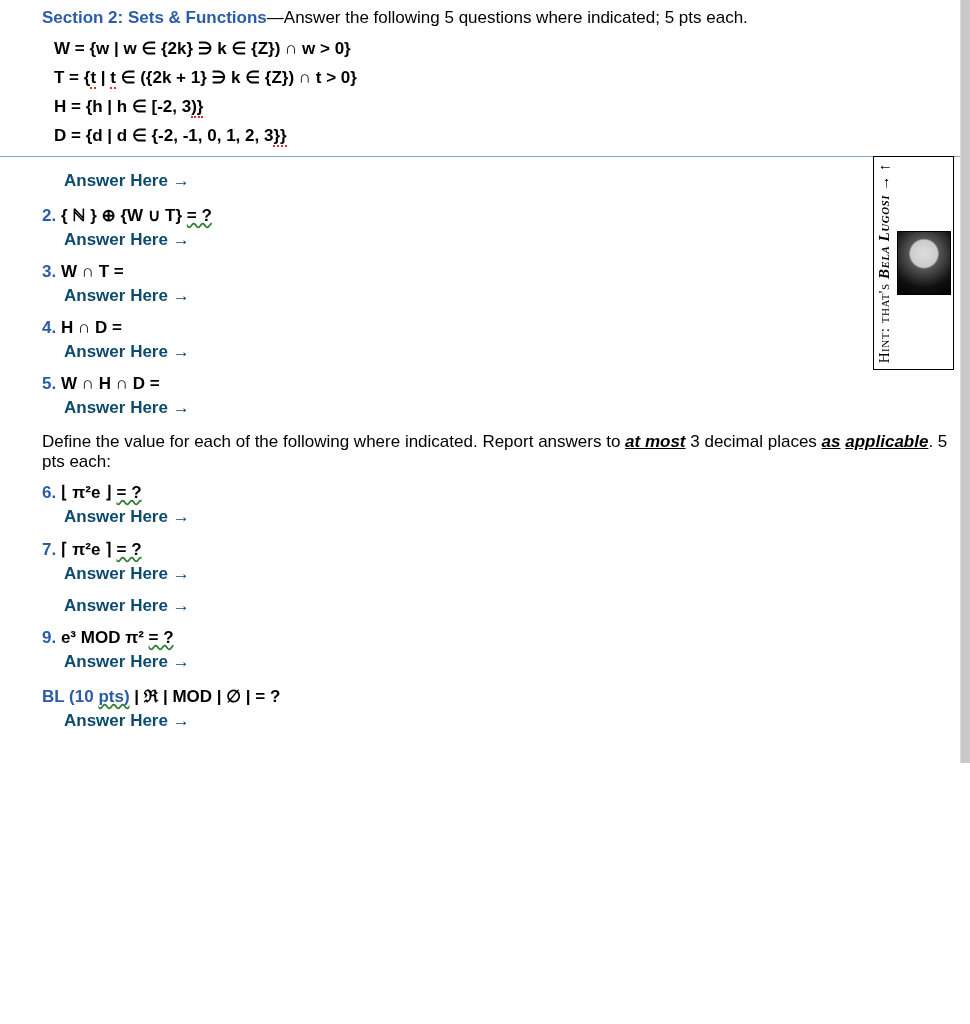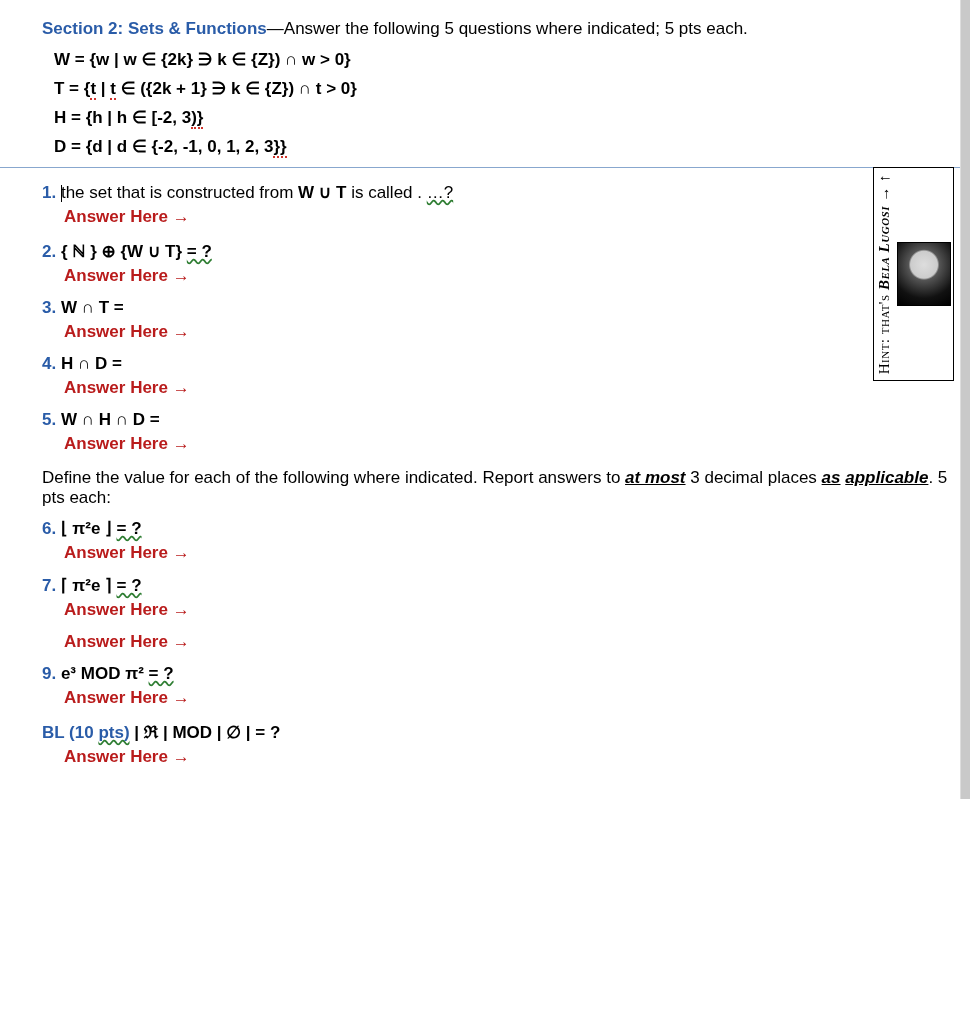--- a/index.html
+++ b/index.html
@@ -8,21 +8,20 @@
     font-family: "Comic Sans MS", "Comic Sans", cursive, sans-serif;
     font-size: 17px;
     color: #000;
     width: 970px;
     background: #fff;
     position: relative;
   }
   .page {
     padding: 8px 20px 20px 42px;
     position: relative;
-    margin-top: 11px;
   }
   .section-header {
     margin-bottom: 10px;
   }
   .section-title {
     color: #2a5ca8;
     font-weight: bold;
   }
   .section-subtitle {
     color: #000;
@@ -45,21 +44,21 @@
   }
   .q-list { }
   .q-line {
     margin: 10px 0 4px 0;
   }
   .q-num {
     color: #2a5ca8;
     font-weight: bold;
   }
   .answer-here {
-    color: #b91c1c;
+    color: #0c4a6e;
     font-weight: bold;
     margin: 4px 0 12px 22px;
   }
   .instr {
     margin: 14px 0 10px 0;
   }
   .u { text-decoration: underline; font-style: italic; }
   .squig {
     text-decoration: underline wavy #2e7d32;
     text-decoration-skip-ink: none;
@@ -144,23 +143,20 @@
     </div>
     <div class="def-line bold">
       <span>D = {d | d ∈ {-2, -1, 0, 1, 2, 3</span><span class="dotted-red">}}</span>
     </div>
   </div>
 
   <hr class="hr">
 
   <div class="q-list">
 
-    <div class="q-line">
-      <span class="q-num">1. </span><span class="cursor-bar"></span><span>the set that is constructed from </span><span class="bold">W ∪ T</span><span> is called . </span><span class="squig">…?</span>
-    </div>
     <div class="answer-here"><span>Answer Here →</span></div>
 
 
     <div class="q-line bold">
       <span class="q-num">2.</span><span> { ℕ } ⊕ {W ∪ T} </span><span class="squig">= ?</span>
     </div>
     <div class="answer-here"><span>Answer Here →</span></div>
 
     <div class="q-line bold">
       <span class="q-num">3.</span><span>  W ∩ T =</span>

